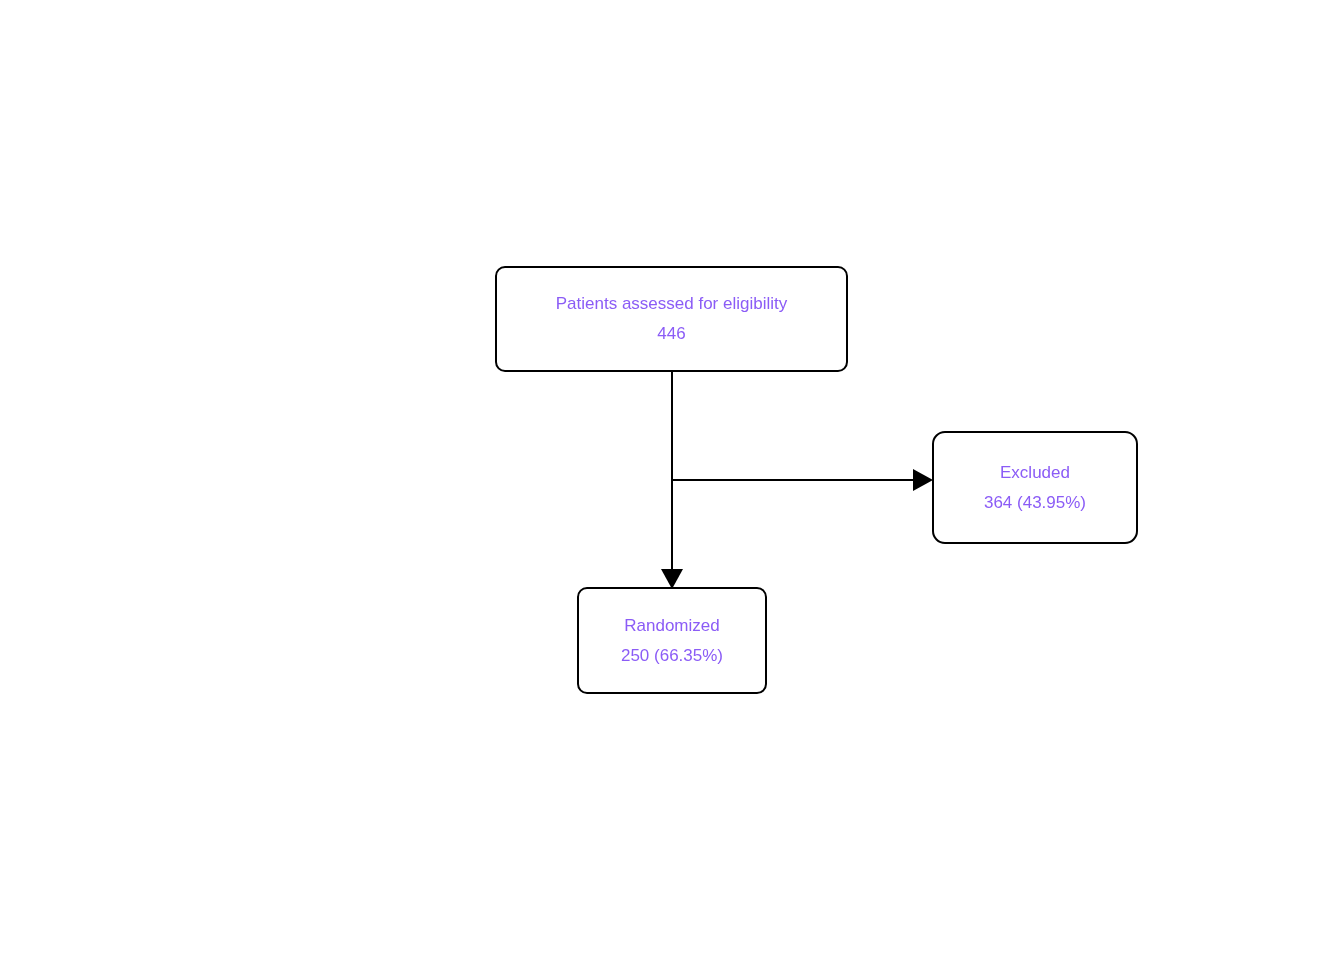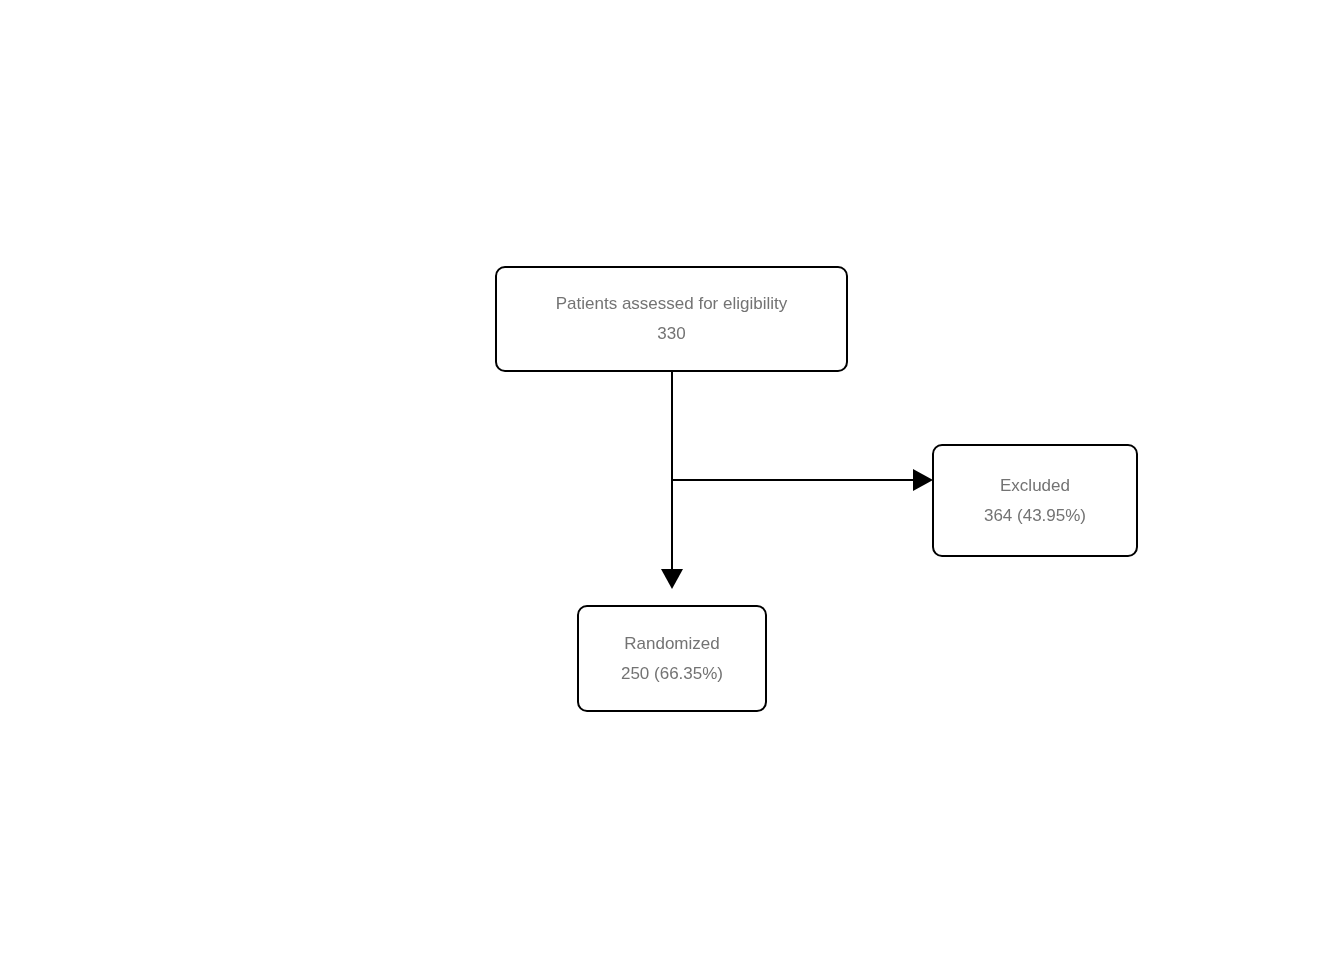--- a/index.html
+++ b/index.html
@@ -6,21 +6,21 @@
     margin: 0;
     padding: 0;
     background: #ffffff;
   }
   .canvas {
     position: relative;
     width: 1344px;
     height: 960px;
     background: #ffffff;
     font-family: "Liberation Sans", sans-serif;
-    color: #737373;
+    color: #8b5cf6;
     overflow: hidden;
   }
   .edges-layer {
     position: absolute;
     left: 0;
     top: 0;
     width: 1344px;
     height: 960px;
     pointer-events: none;
   }
@@ -39,27 +39,28 @@
     line-height: 30px;
   }
   .node-assessed {
     left: 495px;
     top: 266px;
     width: 353px;
     height: 106px;
   }
   .node-excluded {
     left: 932px;
-    top: 444px;
+    top: 431px;
     width: 206px;
     height: 113px;
+    border-radius: 13px;
   }
   .node-randomized {
     left: 577px;
-    top: 605px;
+    top: 587px;
     width: 190px;
     height: 107px;
   }
   .node-line {
     white-space: nowrap;
   }
 </style>
 </head>
 <body>
 
@@ -69,21 +70,21 @@
 
     <line x1="672" y1="372" x2="672" y2="571" stroke="#000000" stroke-width="2"></line>
     <polygon points="661,569 683,569 672,589" fill="#000000"></polygon>
 
     <line x1="672" y1="480" x2="914" y2="480" stroke="#000000" stroke-width="2"></line>
     <polygon points="913,469 913,491 933,480" fill="#000000"></polygon>
   </svg>
 
   <div class="node node-assessed">
     <div class="node-line">Patients assessed for eligibility</div>
-    <div class="node-line">330</div>
+    <div class="node-line">446</div>
   </div>
 
   <div class="node node-excluded">
     <div class="node-line">Excluded</div>
     <div class="node-line">364 (43.95%)</div>
   </div>
 
   <div class="node node-randomized">
     <div class="node-line">Randomized</div>
     <div class="node-line">250 (66.35%)</div>

